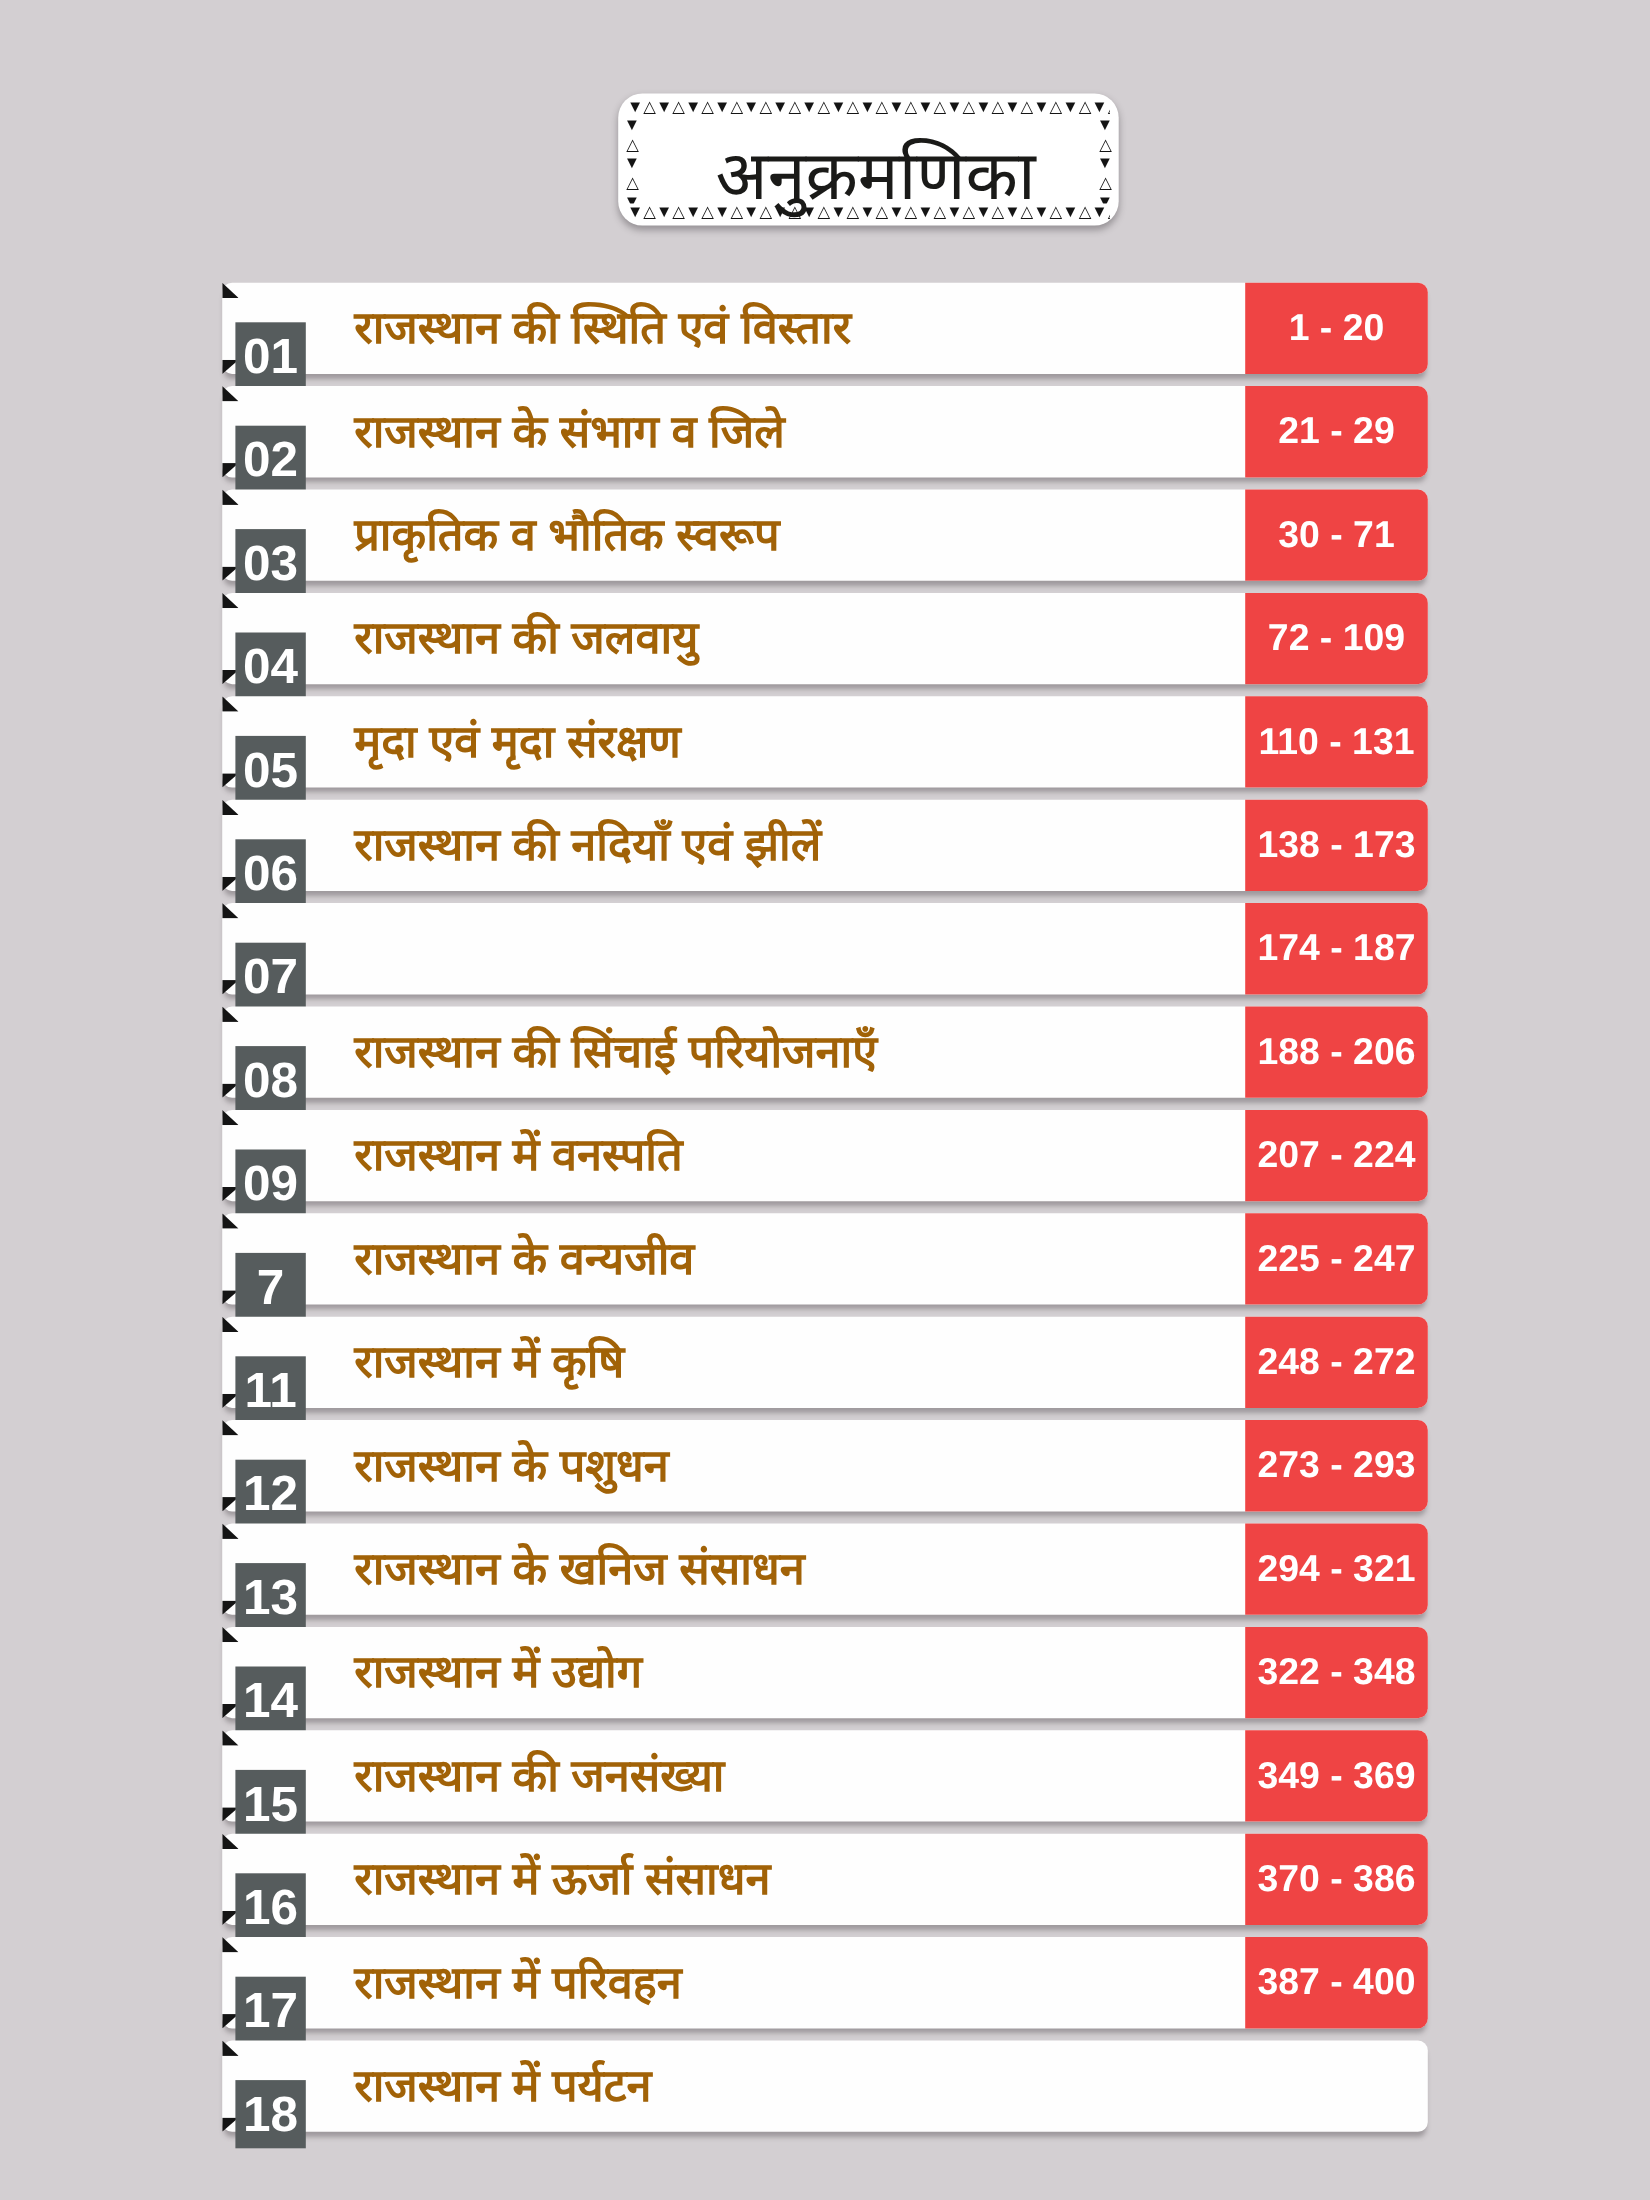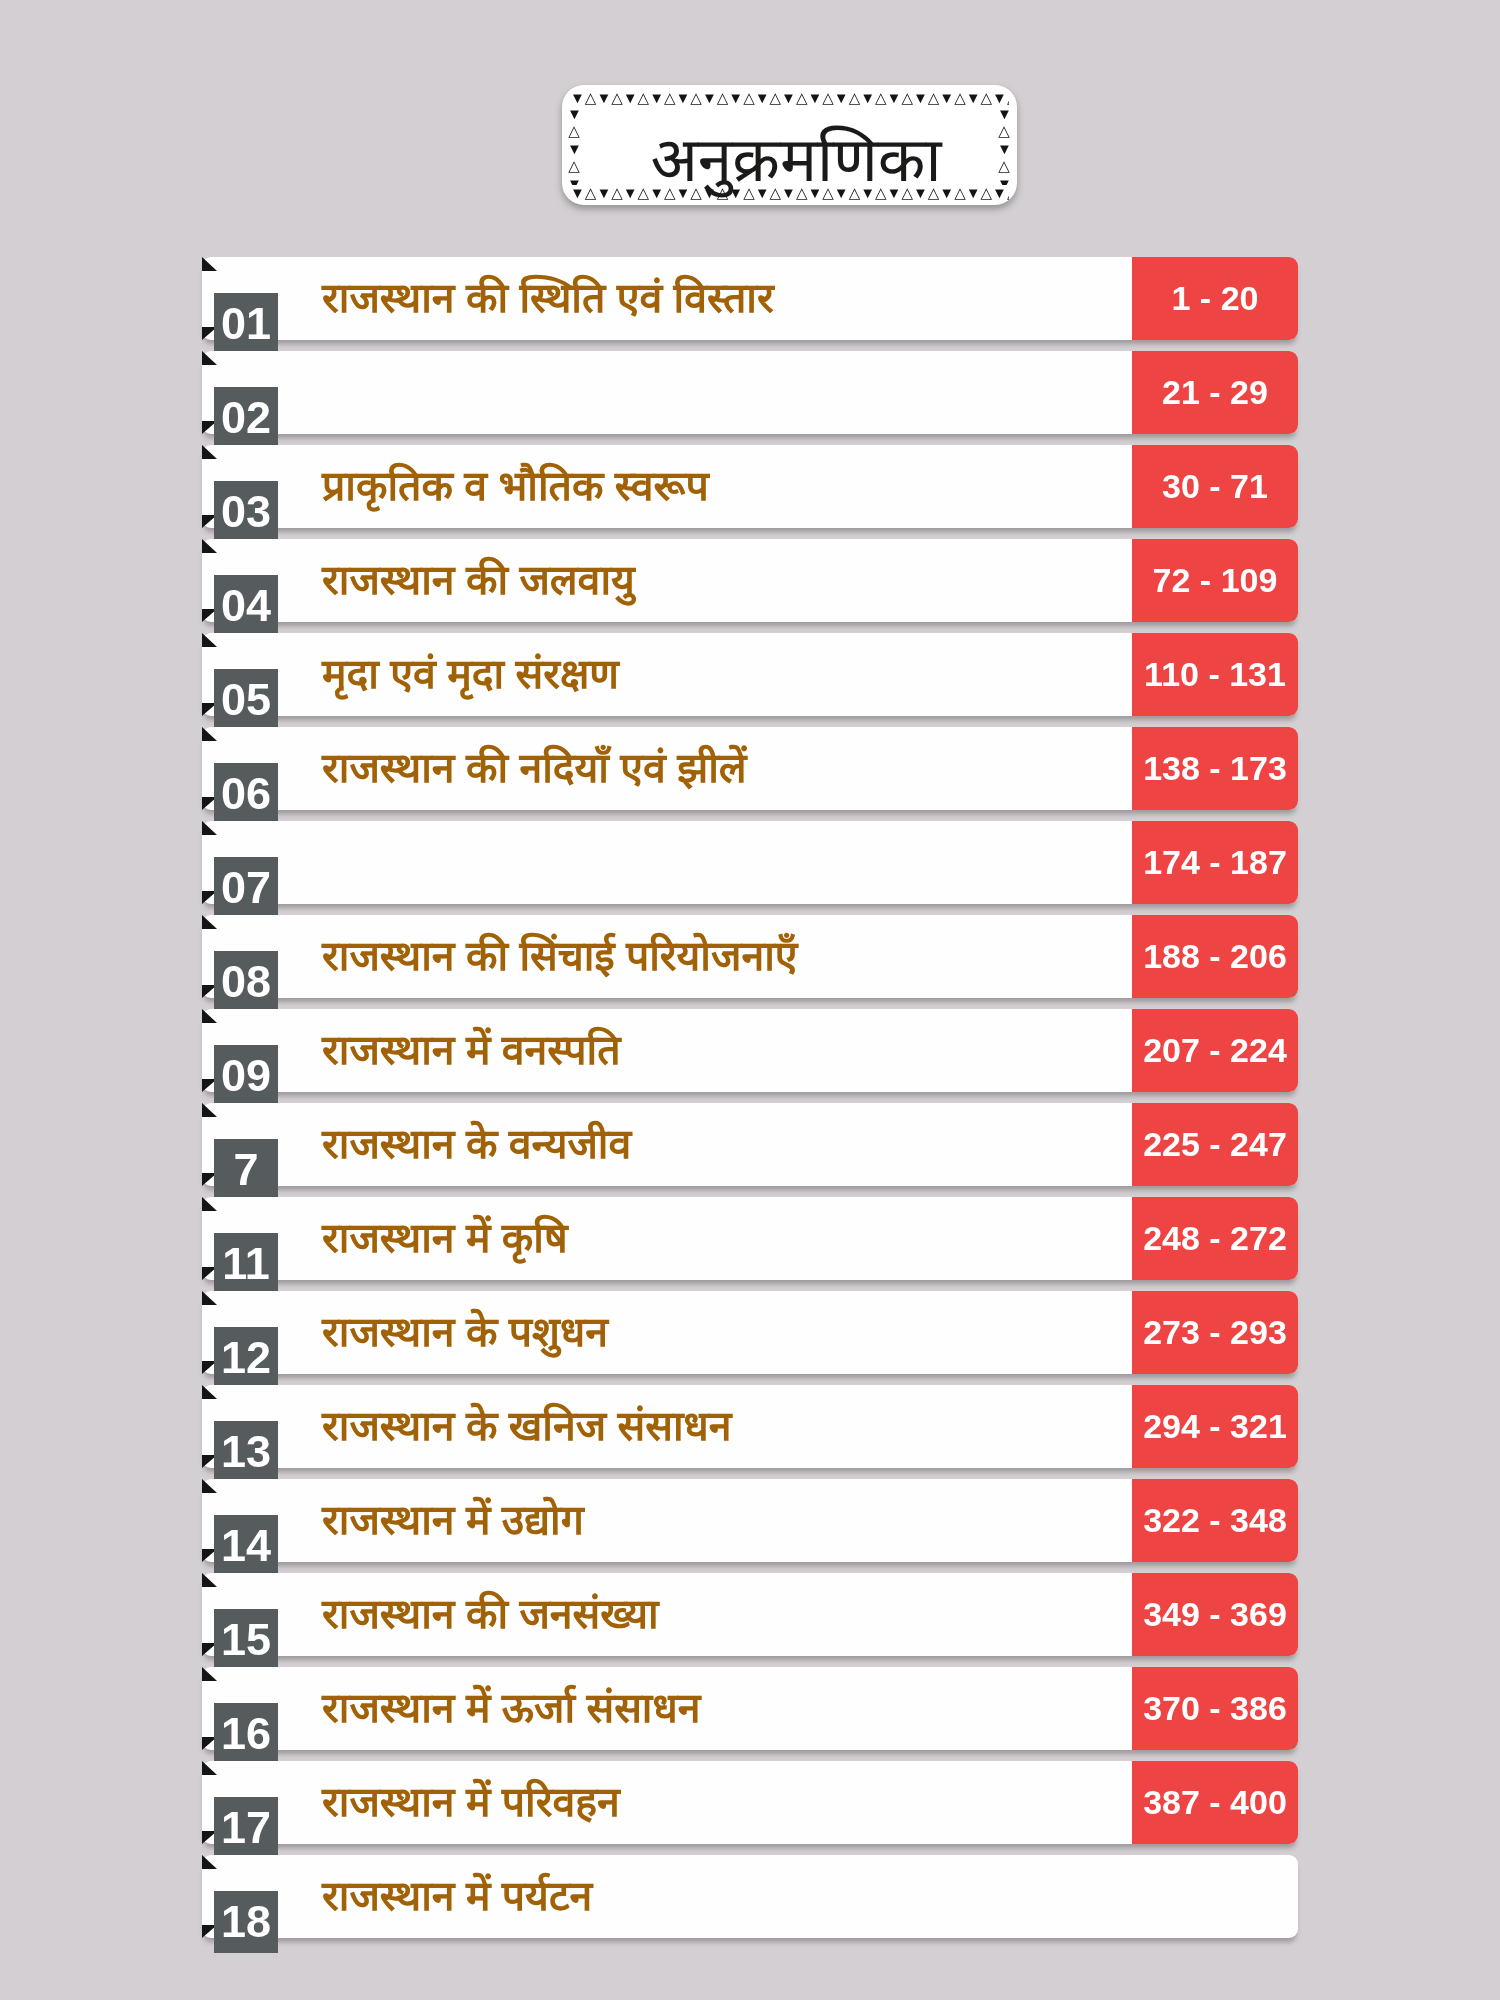--- a/index.html
+++ b/index.html
@@ -98,20 +98,21 @@
   </div>
 
   <div class="row" style="top: 351px;">
     <div class="bar">
       <div class="pages">21 - 29</div>
       <div class="notch-top"></div>
       <div class="notch-bottom"></div>
       <div class="tab">
         <span class="num">02</span>
       </div>
+      <div class="chapter-title">राजस्थान के संभाग व जिले</div>
     </div>
   </div>
 
   <div class="row" style="top: 445px;">
     <div class="bar">
       <div class="pages">30 - 71</div>
       <div class="notch-top"></div>
       <div class="notch-bottom"></div>
       <div class="tab">
         <span class="num">03</span>

